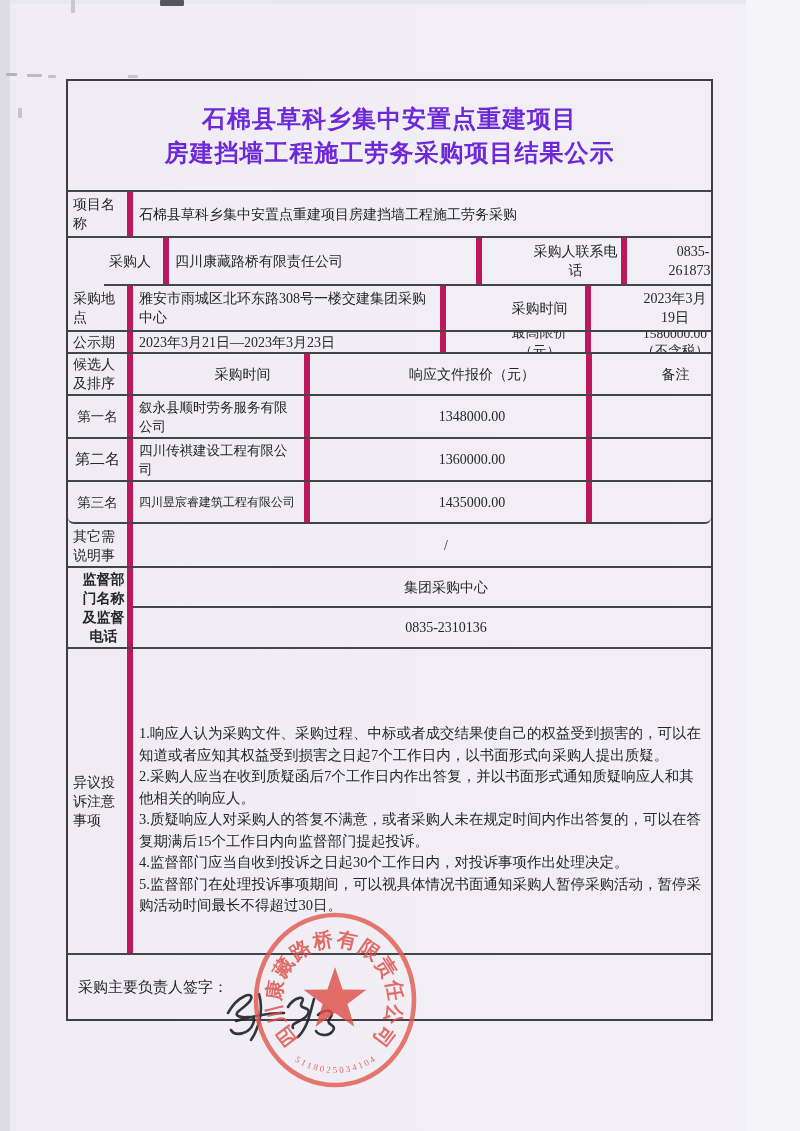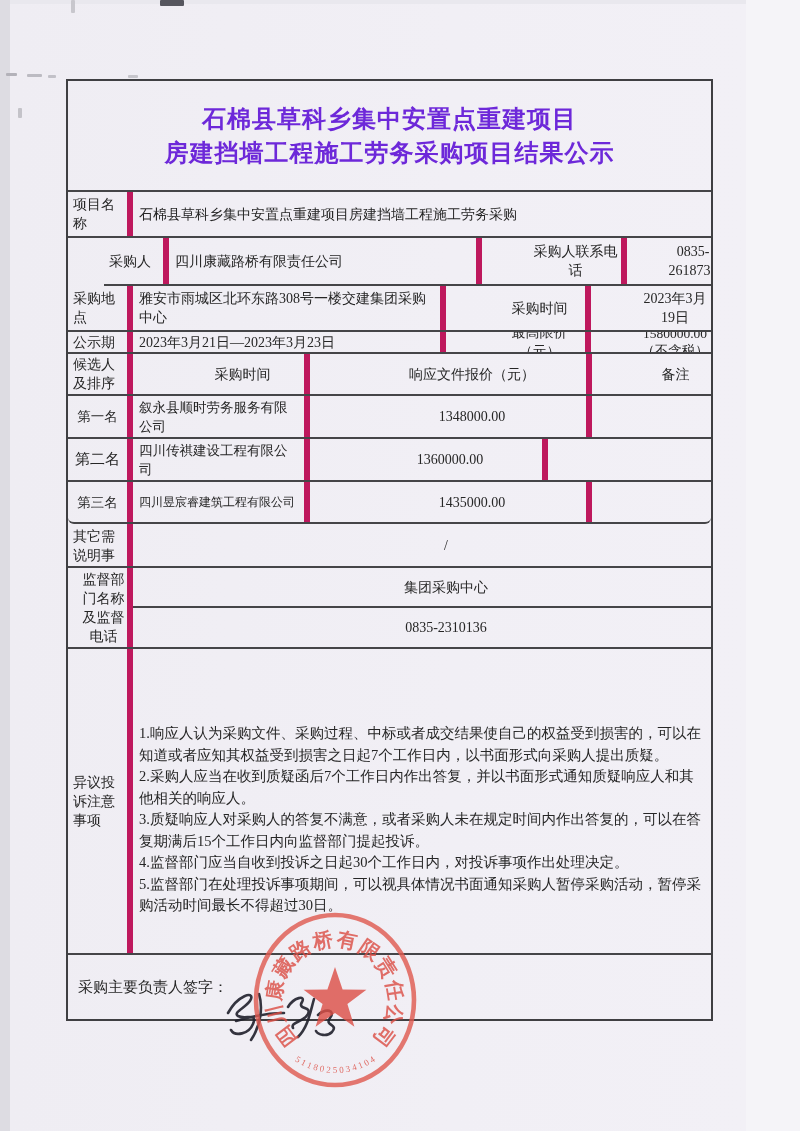--- a/index.html
+++ b/index.html
@@ -102,37 +102,37 @@
 
   <div class="row" style="height:43px;">
     <div class="cell lab c" style="justify-content:center;padding-left:2px;font-size:13.5px;">第一名</div>
     <div class="cell val-l" style="width:177px;flex:none;font-size:13.5px;">叙永县顺时劳务服务有限公司</div>
     <div class="cell c num" style="width:282px;flex:none;">1348000.00</div>
     <div class="cell" style="flex:1;"></div>
   </div>
   <div class="row" style="height:43px;">
     <div class="cell lab c" style="justify-content:center;padding-left:2px;font-size:15px;">第二名</div>
     <div class="cell val-l" style="width:177px;flex:none;font-size:13.5px;">四川传祺建设工程有限公司</div>
-    <div class="cell c num" style="width:238px;flex:none;">1360000.00</div>
+    <div class="cell c num" style="width:282px;flex:none;">1360000.00</div>
     <div class="cell" style="flex:1;"></div>
   </div>
   <div class="row" style="height:42px;border-radius:6px;">
     <div class="cell lab c" style="justify-content:center;padding-left:2px;font-size:13.5px;">第三名</div>
     <div class="cell val-l" style="width:177px;flex:none;font-size:12px;">四川昱宸睿建筑工程有限公司</div>
     <div class="cell c num" style="width:282px;flex:none;">1435000.00</div>
     <div class="cell" style="flex:1;"></div>
   </div>
 
   <div class="row" style="height:44px;">
     <div class="cell lab" style="align-items:flex-start;padding-top:3px;">其它需说明事项</div>
     <div class="cell c" style="flex:1;">/</div>
   </div>
 
   <div class="row" style="height:81px;">
-    <div class="cell lab c" style="text-align:center;justify-content:center;padding-left:14px;">监督部门名称及监督电话</div>
+    <div class="cell lab c" style="text-align:center;justify-content:center;padding-left:14px;font-weight:bold;">监督部门名称及监督电话</div>
     <div style="flex:1;display:flex;flex-direction:column;">
       <div class="cell c" style="height:40px;border-right:none;border-bottom:2px solid #454548;">集团采购中心</div>
       <div class="cell c num" style="flex:1;border-right:none;">0835-2310136</div>
     </div>
   </div>
 
   <div class="row" style="height:306px;">
     <div class="cell lab">异议投诉注意事项</div>
     <div class="cell obj-text" style="flex:1;align-items:flex-start;">
       <div>1.响应人认为采购文件、采购过程、中标或者成交结果使自己的权益受到损害的，可以在知道或者应知其权益受到损害之日起7个工作日内，以书面形式向采购人提出质疑。</div>

